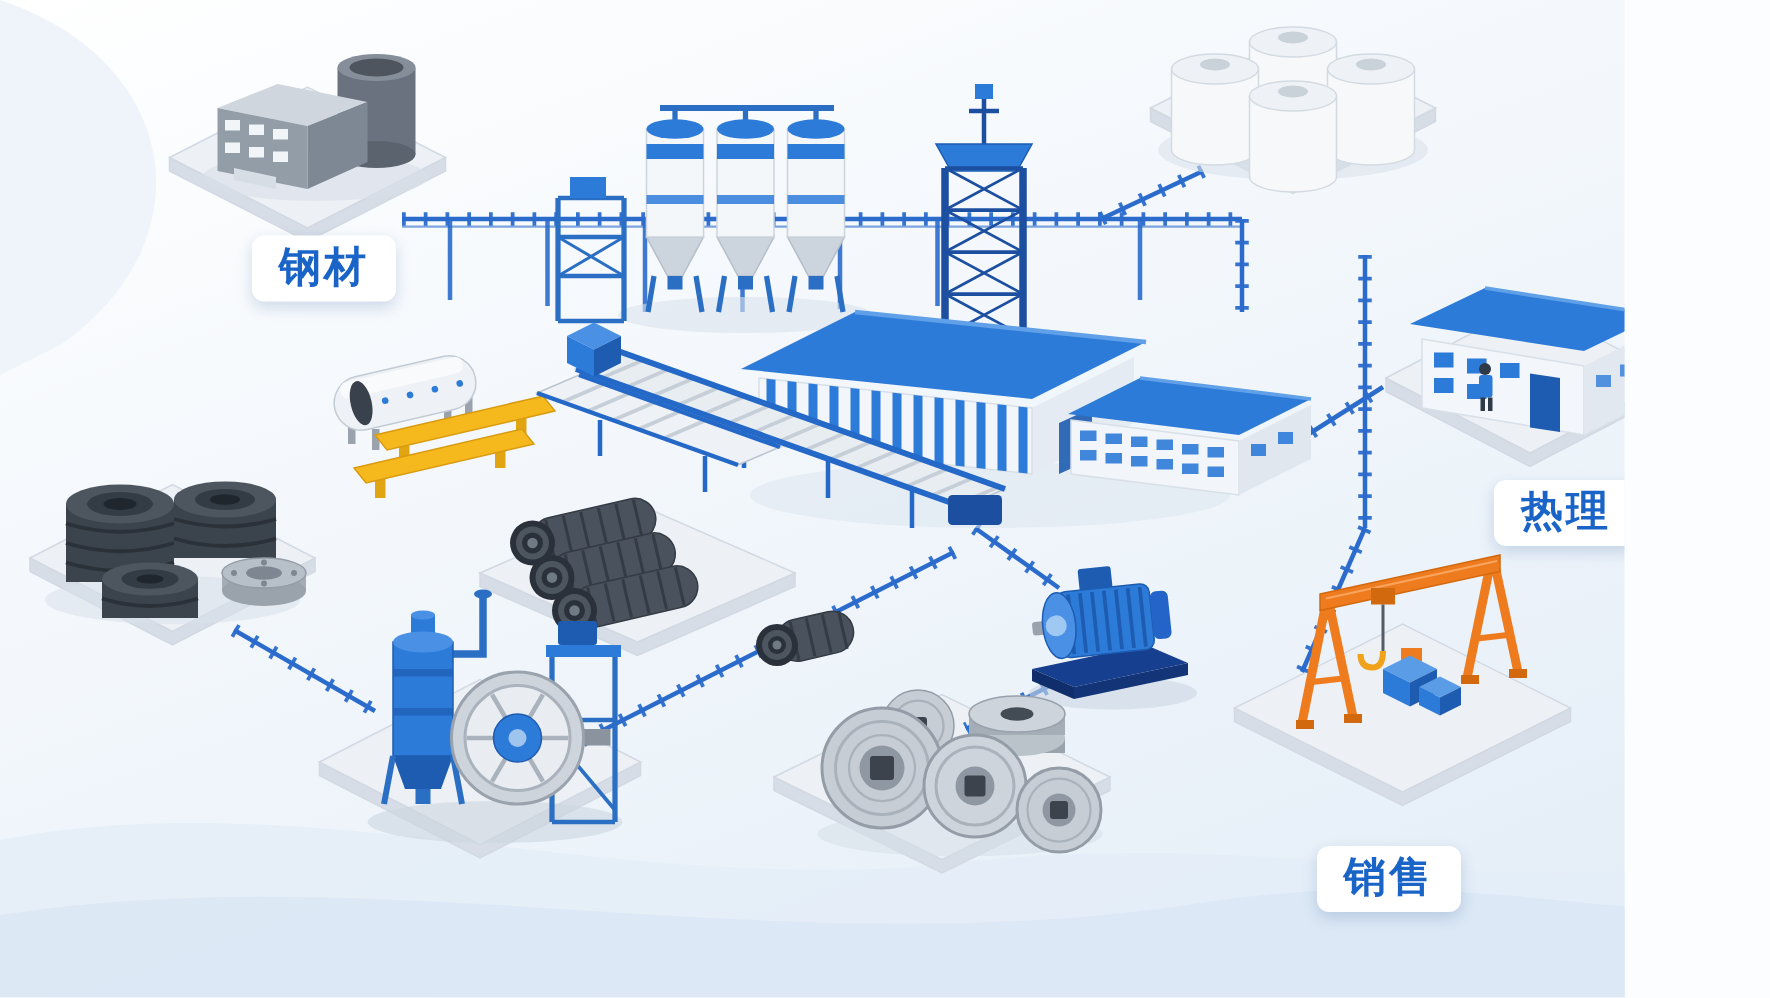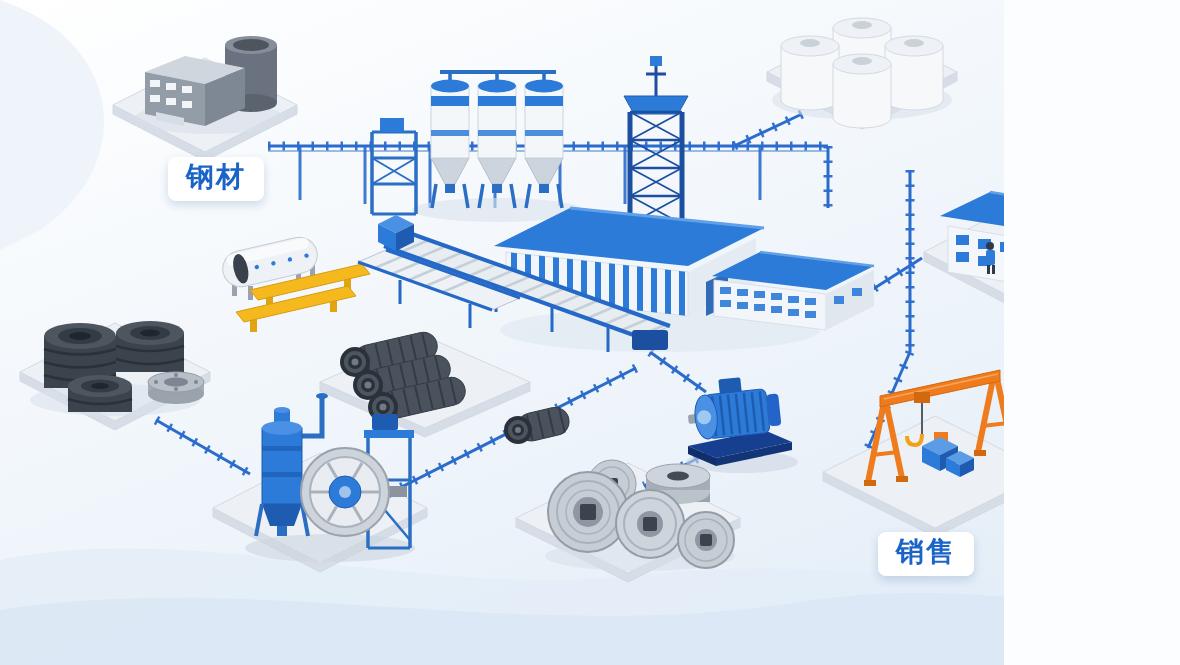--- a/index.html
+++ b/index.html
@@ -1,19 +1,19 @@
 <!DOCTYPE html>
 <html><head>
 <meta charset="utf-8">
 <style>
   html,body { margin:0; padding:0; background:#fbfdff; }
   .scene {
-    position:relative; width:1004px; height:665px; overflow:hidden;
+    position:relative; width:1083px; height:665px; overflow:hidden;
     background:linear-gradient(160deg,#ffffff 0%,#f4f8fc 38%,#e3edf7 100%);
-    font-family:Liberation Mono, monospace;
+    font-family:Liberation Serif, serif;
   }
   svg.illustration { position:absolute; left:0; top:0; }
   .node-label {
     position:absolute; z-index:2;
     background:#ffffff; color:#1a64c8;
     font-weight:bold; font-size:28px; line-height:1;
     padding:8px 18px; border-radius:8px;
     box-shadow:0 4px 10px rgba(21,72,146,.18);
     letter-spacing:2px; white-space:nowrap;
   }
@@ -479,15 +479,16 @@
     <g>
       <polygon points="946,458 960,451 974,458 960,465" fill="#5b9ce6"></polygon>
       <polygon points="946,458 960,465 960,477 946,470" fill="#2d7bd9"></polygon>
       <polygon points="960,465 974,458 974,470 960,477" fill="#1d5cb0"></polygon>
     </g>
   </g>
 
 </svg>
 
 <div class="node-label" style="left:168px;top:157px">钢材</div>
-<div class="node-label" style="left:878px;top:532px">销售</div>
+<div class="node-label" style="left:996px;top:320px">热理</div>
+<div class="node-label" style="left:878px;top:564px">销售</div>
 
 </div>
 
 </body></html>

